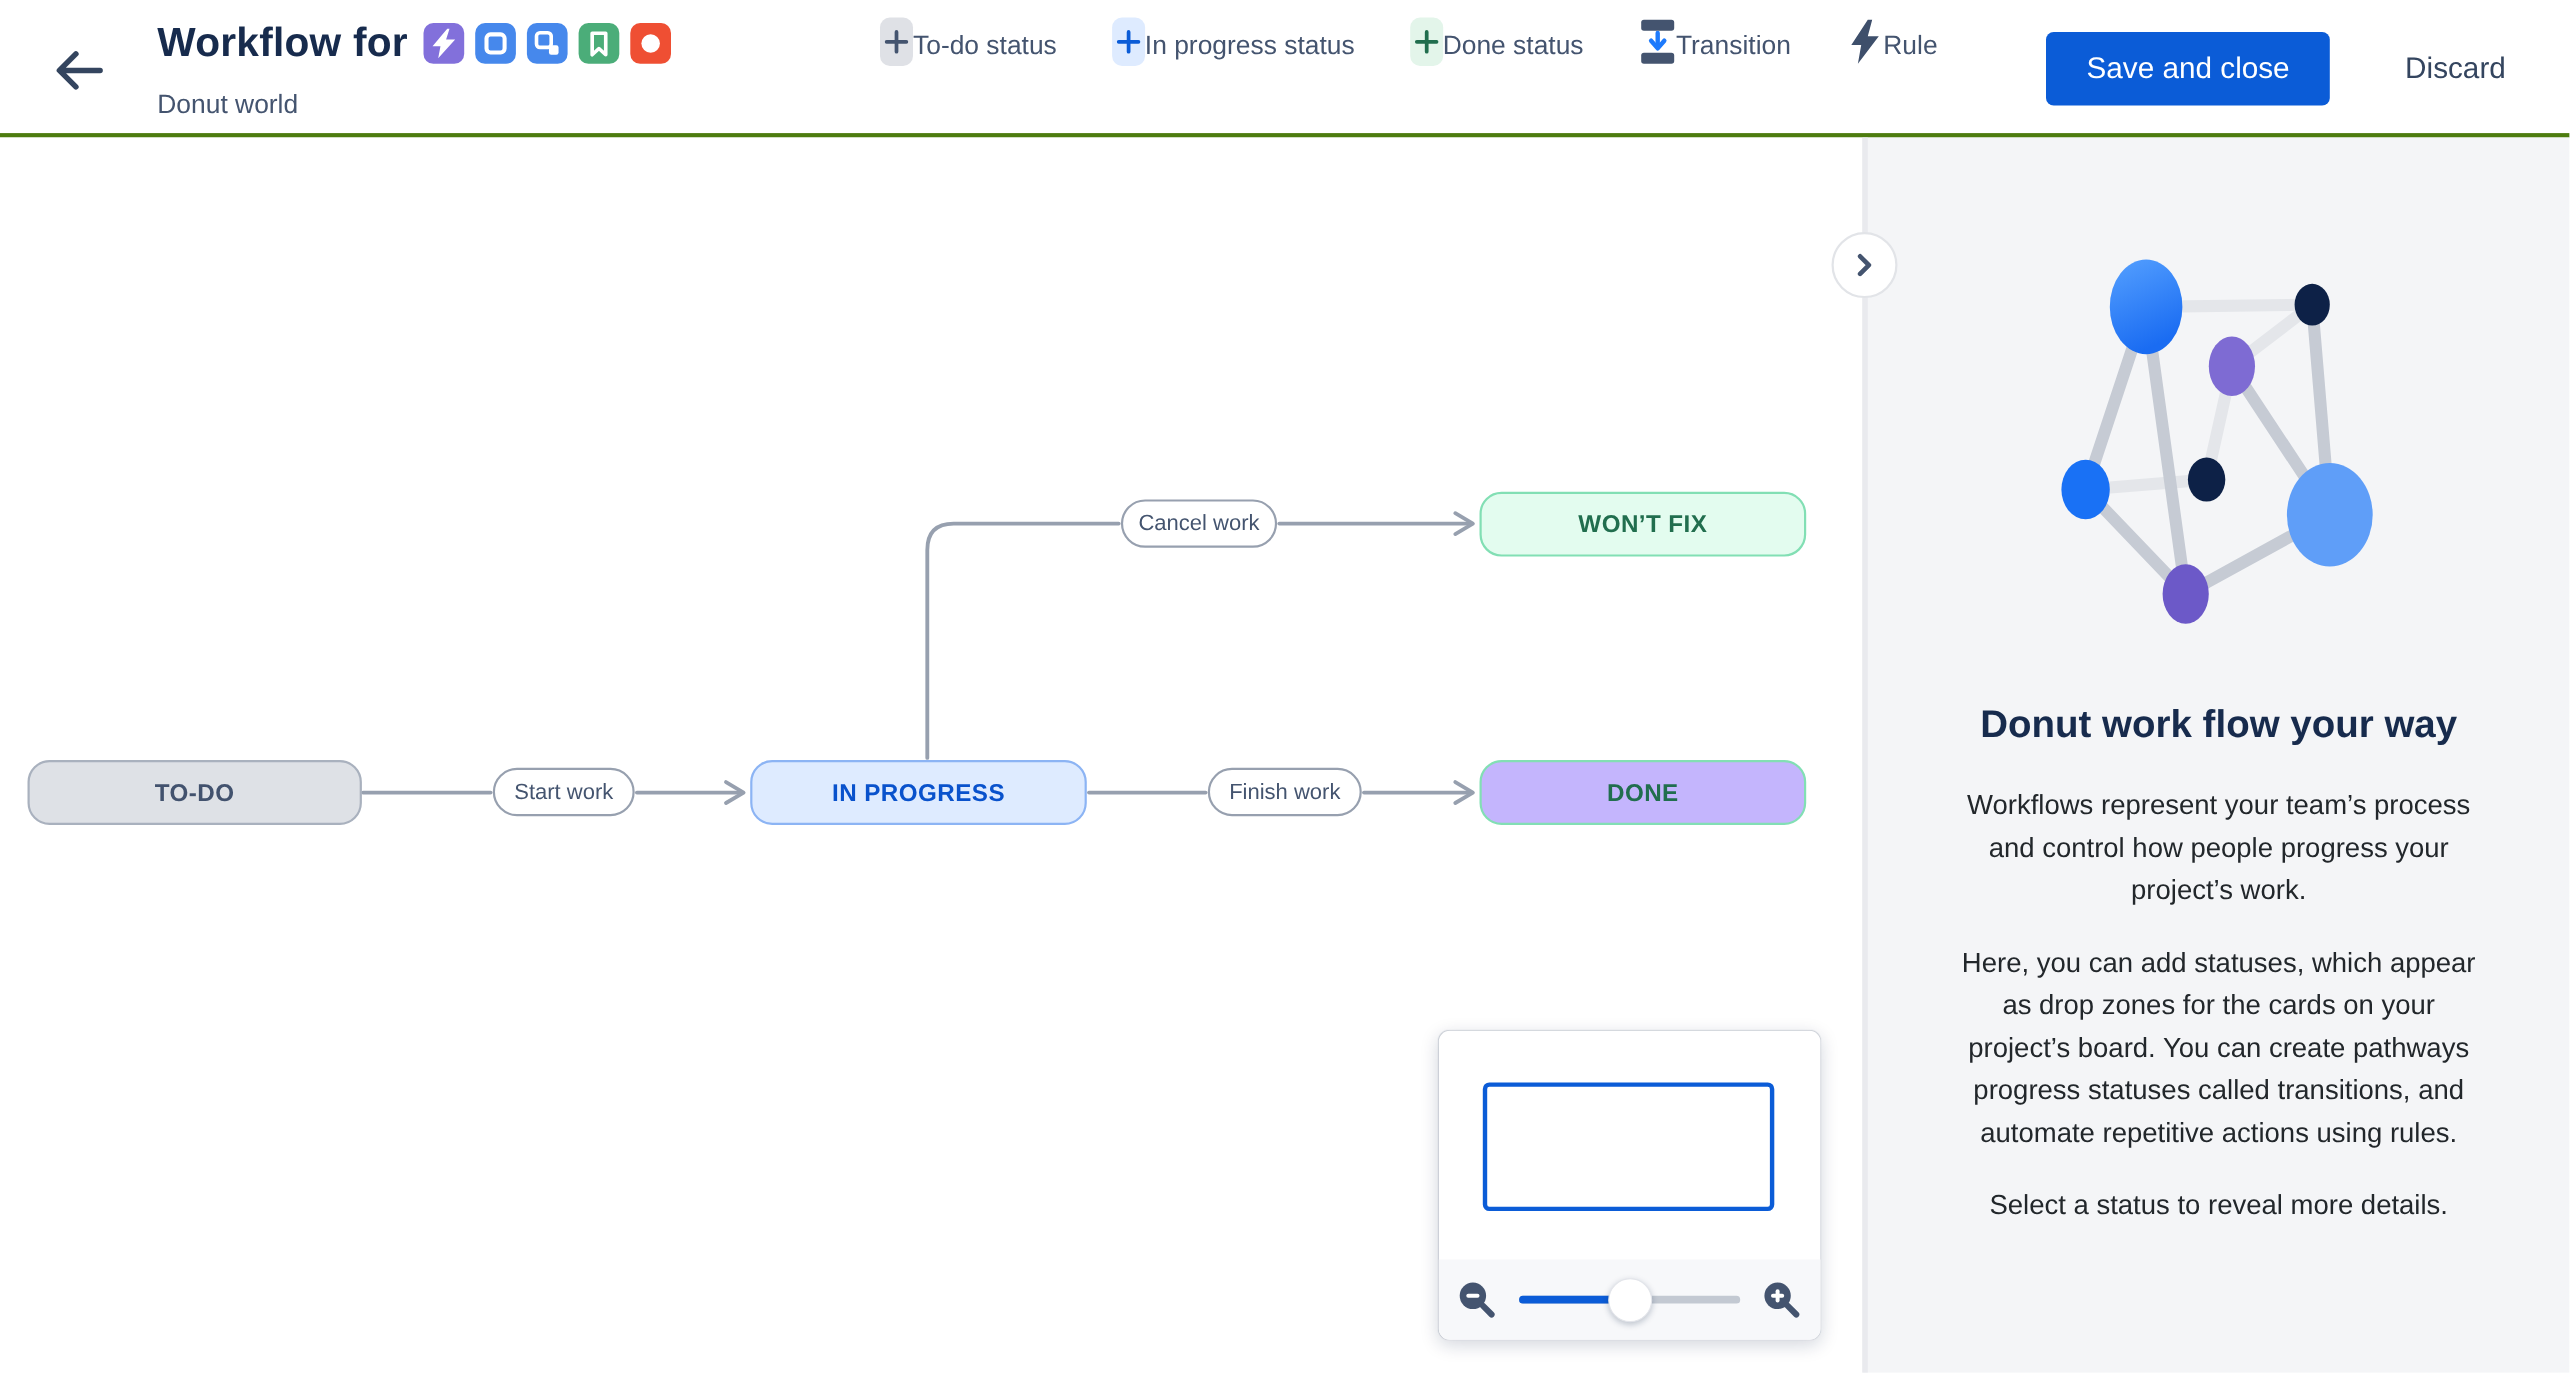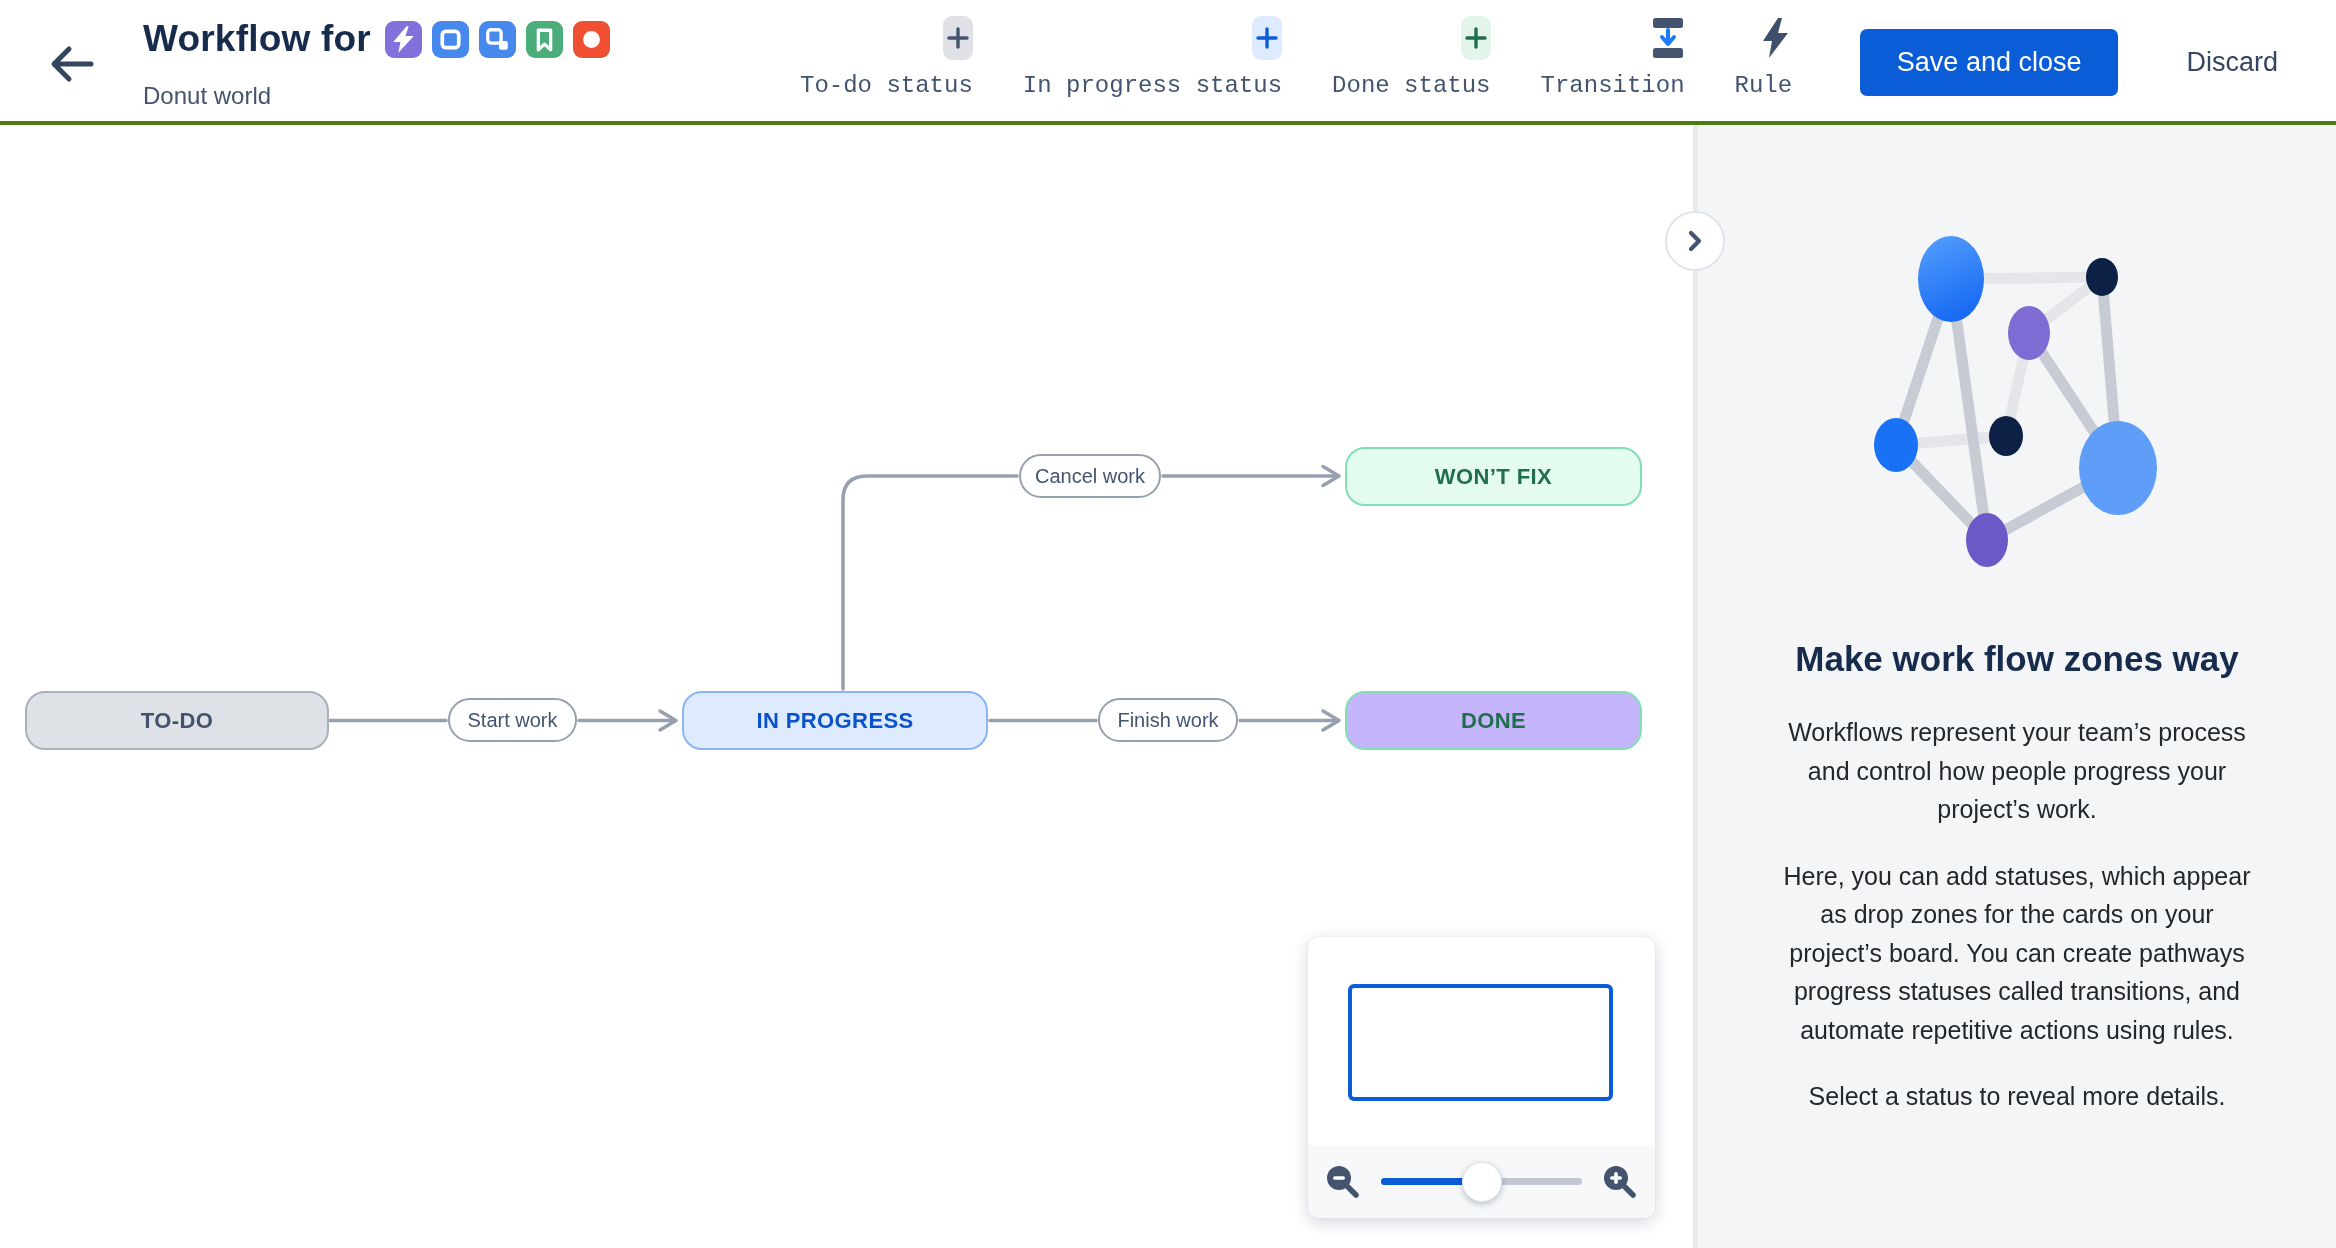--- a/index.html
+++ b/index.html
@@ -20,21 +20,21 @@
     background:none;border:none;cursor:pointer;padding:0;
   }
   .title-block{position:absolute;left:143px;top:18px;}
   .title-row{display:flex;align-items:center;gap:14px;}
   .page-title{margin:0;font-size:37px;font-weight:700;color:#172B4D;letter-spacing:.2px;}
   .issue-icons{display:flex;gap:10px;align-items:center;}
   .issue-icon{width:37px;height:37px;border-radius:9px;display:flex;align-items:center;justify-content:center;}
   .subtitle{margin-top:22px;font-size:24px;color:#44546F;}
 
   .toolbar{position:absolute;left:800px;top:16px;display:flex;gap:50px;align-items:flex-start;}
-  .tool{display:flex;flex-direction:column;align-items:flex-end;background:none;border:none;cursor:pointer;padding:0;font-family:Liberation Mono, monospace;}
+  .tool{display:flex;flex-direction:row;align-items:flex-start;background:none;border:none;cursor:pointer;padding:0;font-family:Liberation Sans, sans-serif;}
   .tool-icon{width:30px;height:44px;border-radius:9px;display:flex;align-items:center;justify-content:center;}
   .tool-icon.grayplus{background:#DFE1E6;}
   .tool-icon.blueplus{background:#DEEBFF;}
   .tool-icon.greenplus{background:#E3F5EA;}
   .tool-icon.bare{background:none;width:34px;}
   .tool-label{margin-top:12px;font-size:24px;color:#44546F;white-space:nowrap;}
 
   .actions{position:absolute;right:58px;top:0;height:125px;display:flex;align-items:center;gap:48px;}
   .save-btn{
     height:67px;padding:0 37px;background:#0B5CD7;color:#fff;border:none;border-radius:7px;
@@ -289,21 +289,21 @@
 
       <ellipse cx="99" cy="76" rx="33" ry="43" fill="url(#gBlue)"></ellipse>
       <ellipse cx="250" cy="74" rx="16" ry="19" fill="#0D2147"></ellipse>
       <ellipse cx="177" cy="130" rx="21" ry="27" fill="#7E6BD3"></ellipse>
       <ellipse cx="44" cy="242" rx="22" ry="27" fill="#1971F5"></ellipse>
       <ellipse cx="154" cy="233" rx="17" ry="20" fill="#0D2147"></ellipse>
       <ellipse cx="266" cy="265" rx="39" ry="47" fill="#5F9EF8"></ellipse>
       <ellipse cx="135" cy="337" rx="21" ry="27" fill="#6C59C8"></ellipse>
     </svg>
 
-    <h2 class="panel-heading">Make work flow zones way</h2>
+    <h2 class="panel-heading">Donut work flow your way</h2>
     <div class="panel-text">
       <p>Workflows represent your team’s process and control how people progress your project’s work.</p>
       <p>Here, you can add statuses, which appear as drop zones for the cards on your project’s board. You can create pathways progress statuses called transitions, and automate repetitive actions using rules.</p>
       <p>Select a status to reveal more details.</p>
     </div>
   </aside>
 
 </div>
 
 </body></html>

